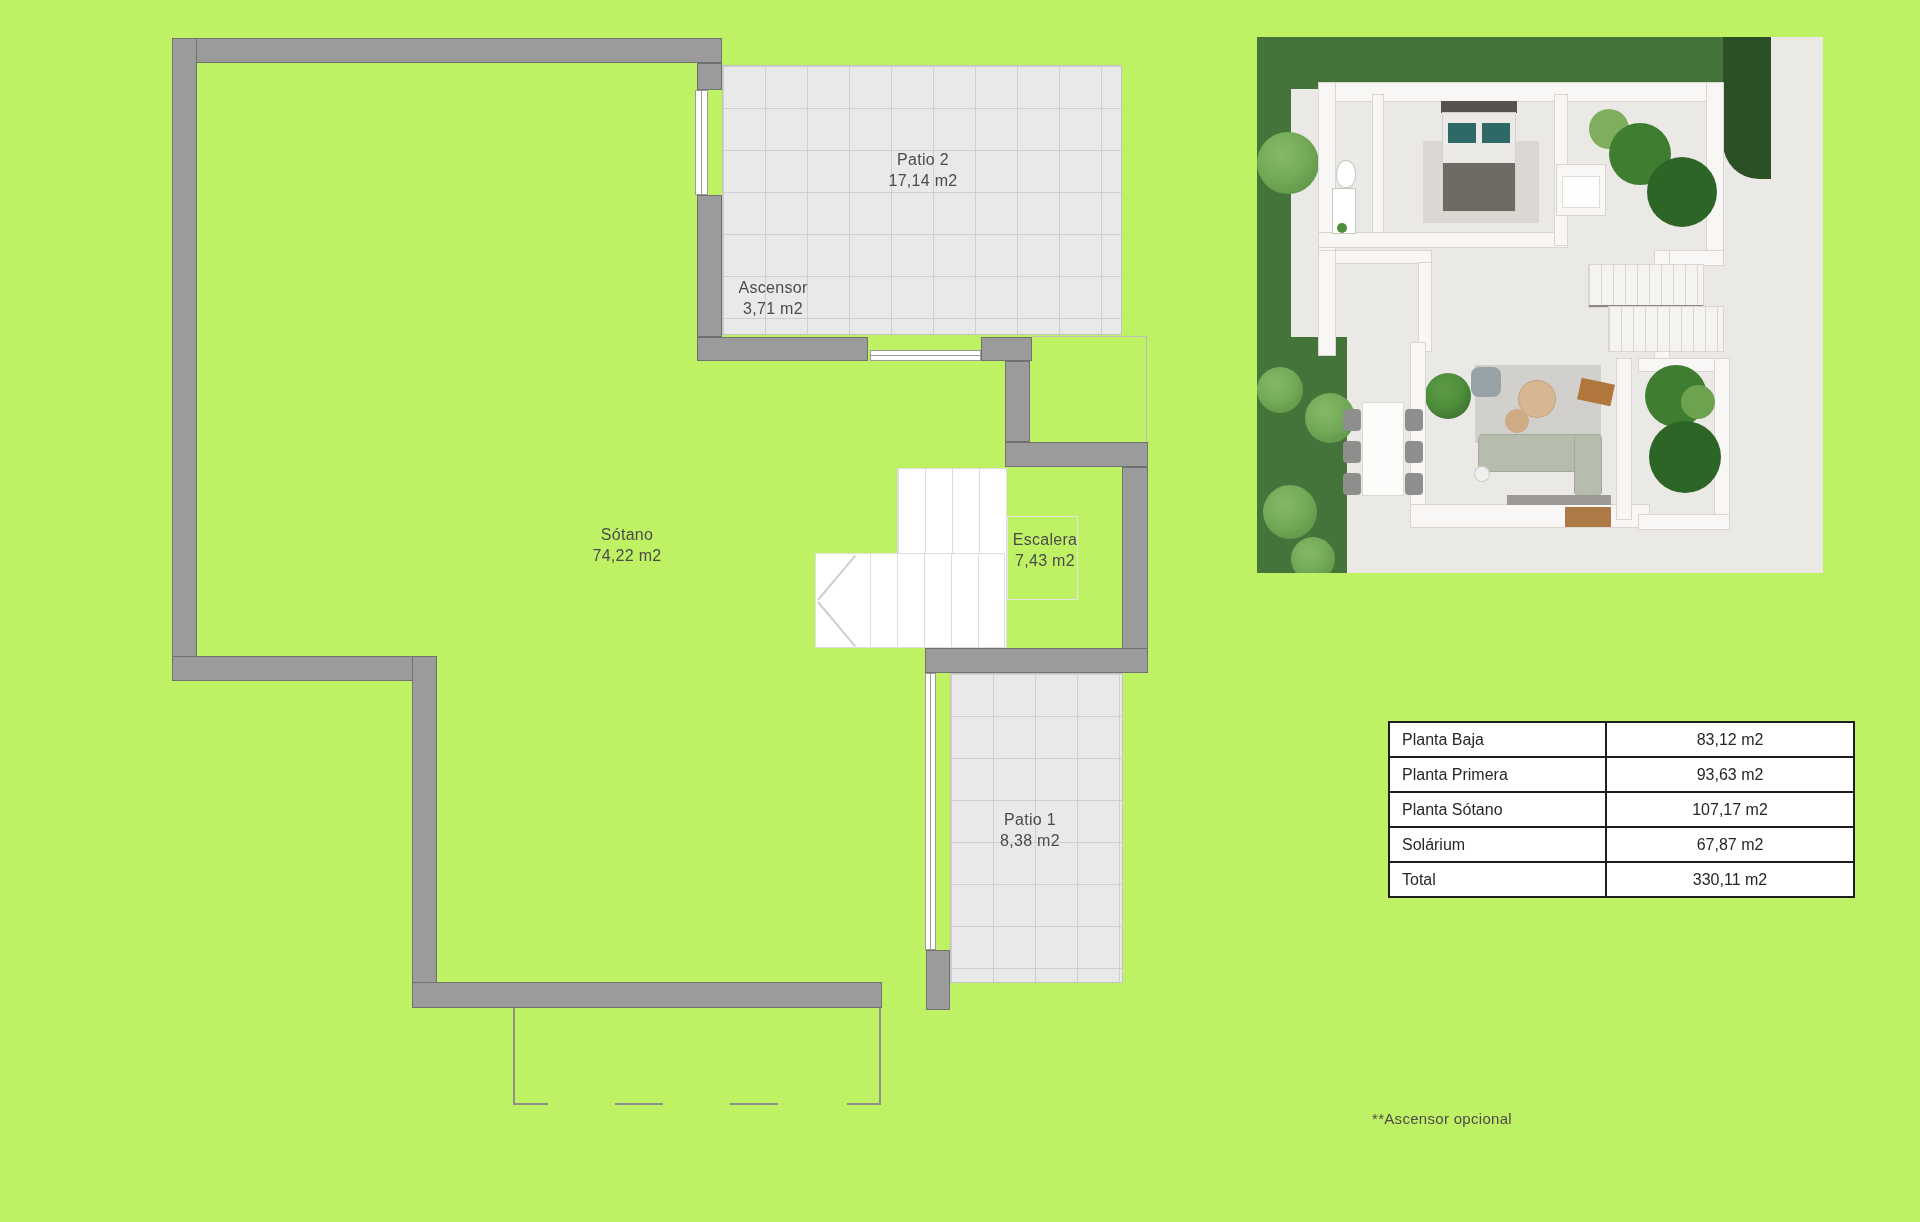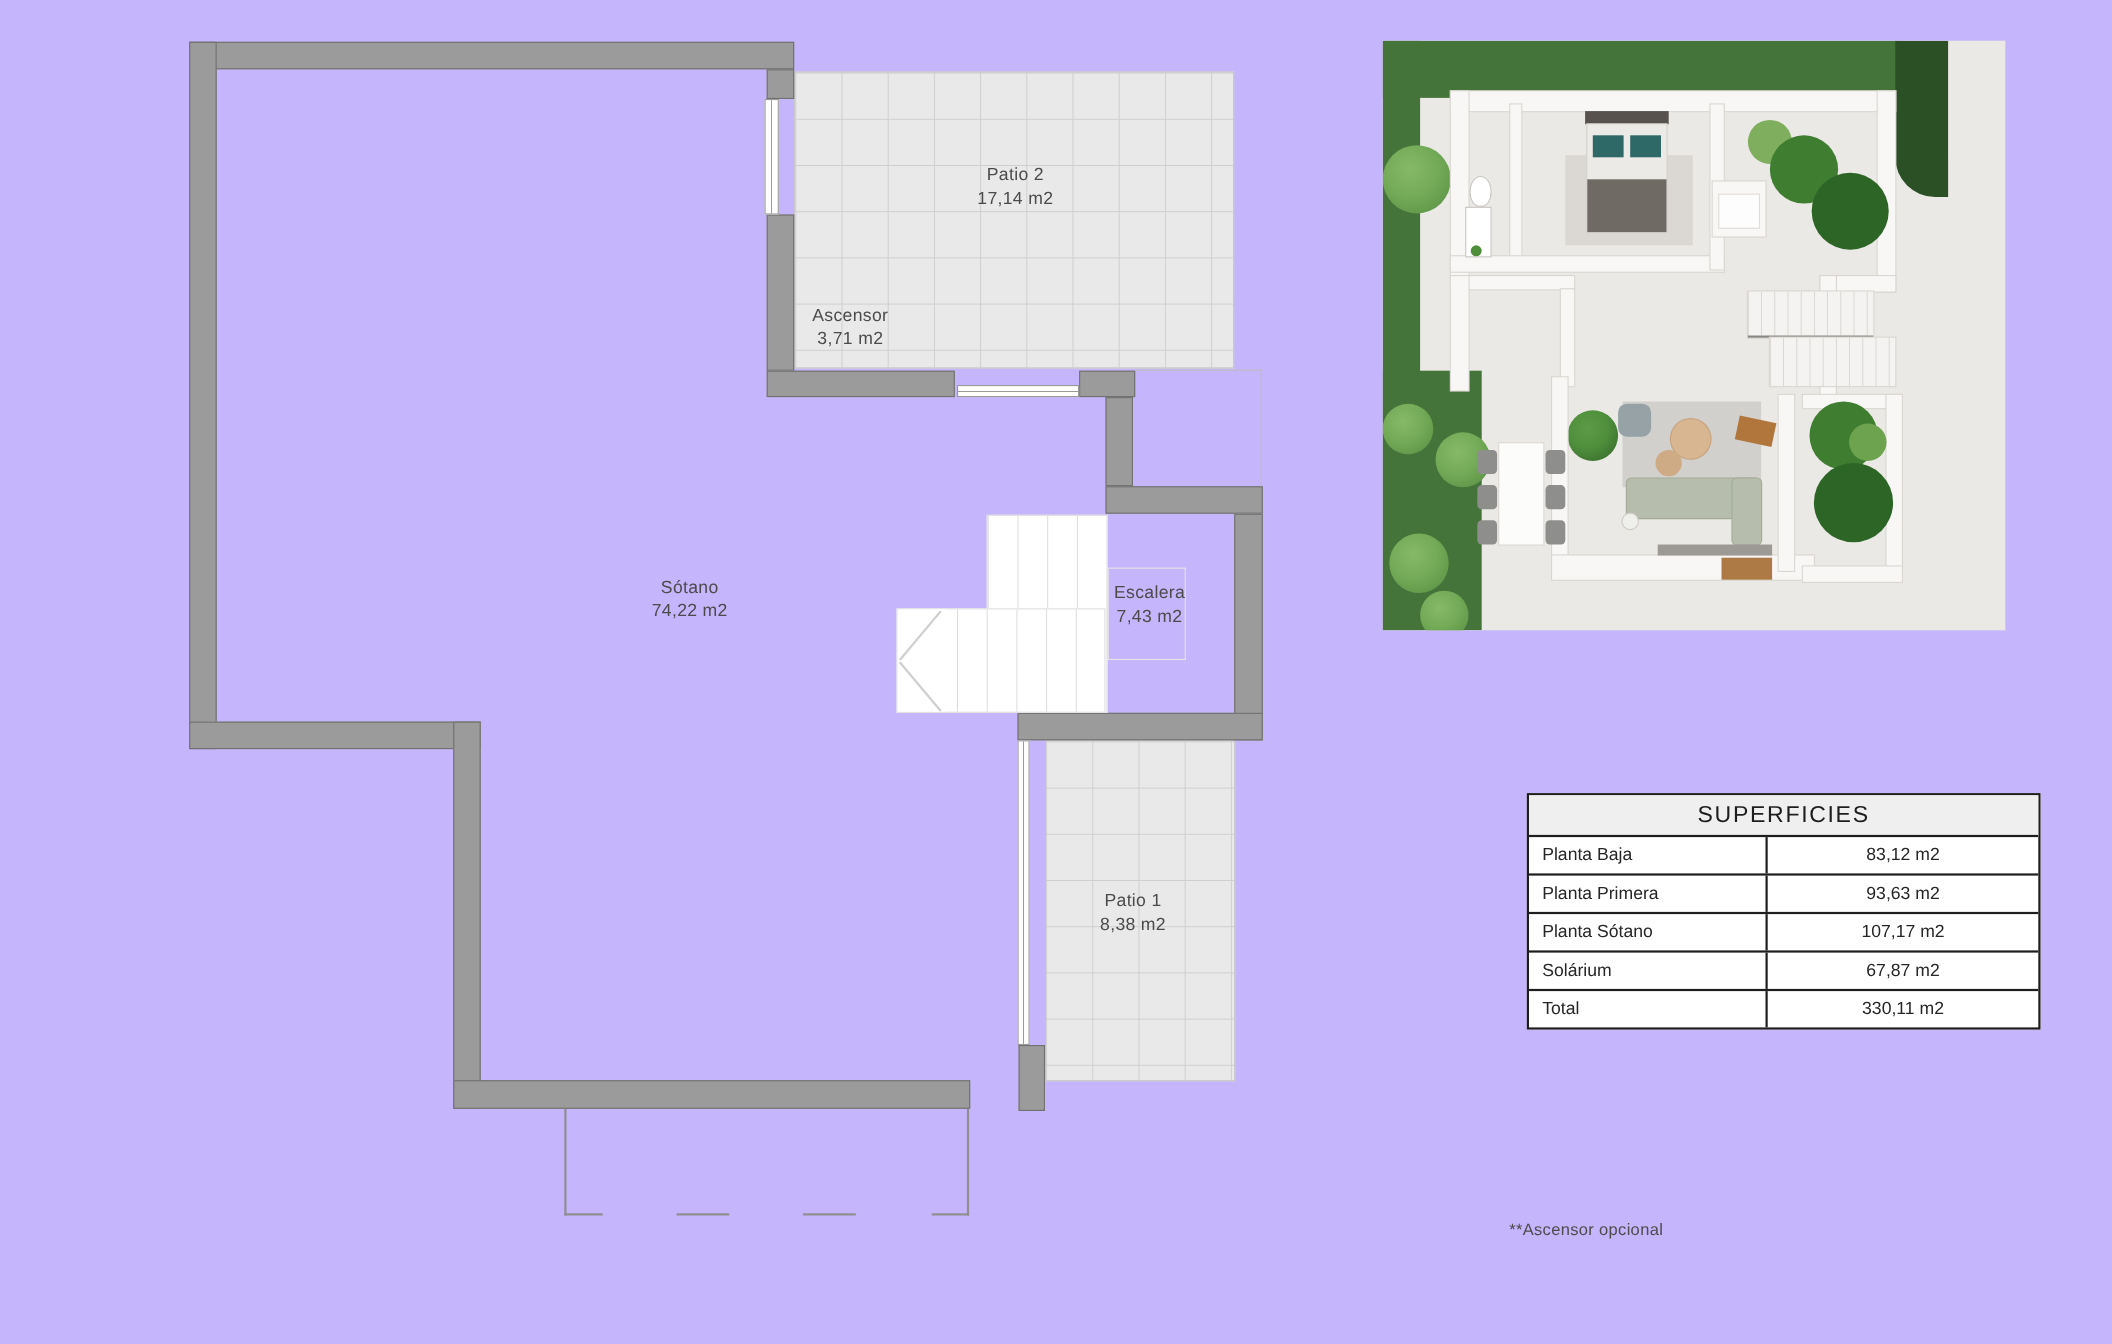--- a/index.html
+++ b/index.html
@@ -1,16 +1,16 @@
 <!DOCTYPE html>
 <html><head>
 <meta charset="utf-8">
 <style>
   html,body{margin:0;padding:0;background:#ffffff;}
-  .page{position:relative;width:1920px;height:1222px;background:#c4b5fd;overflow:hidden;
+  .page{position:relative;width:1920px;height:1222px;background:#bef264;overflow:hidden;
         font-family:"Liberation Sans", sans-serif;}
 
   
   .wall{position:absolute;background:#9b9b9b;border:1px solid #717171;box-sizing:border-box;}
   .grid{position:absolute;background-color:#e9e9e9;
         background-image:linear-gradient(#cfcfcf 1px, transparent 1px),
                          linear-gradient(90deg,#cfcfcf 1px, transparent 1px);
         background-size:42px 42px;border:1px solid #c3c3c3;box-sizing:border-box;}
   .win-v{position:absolute;background:#ffffff;border:1px solid #9a9a9a;box-sizing:border-box;
          background-image:linear-gradient(90deg,transparent 45%,#9a9a9a 45%,#9a9a9a 55%,transparent 55%);}
@@ -188,21 +188,20 @@
     <div class="chair" style="left:148px;top:372px;width:18px;height:22px;"></div>
     <div class="chair" style="left:148px;top:404px;width:18px;height:22px;"></div>
     <div class="chair" style="left:148px;top:436px;width:18px;height:22px;"></div>
 
     <div class="plant" style="left:388px;top:328px;width:62px;height:62px;background:#3f7d31;"></div>
     <div class="plant" style="left:392px;top:384px;width:72px;height:72px;background:#2d6527;"></div>
     <div class="plant" style="left:424px;top:348px;width:34px;height:34px;background:#6da24f;"></div>
   </section>
 
   <section class="stable">
-    <div class="st-head">SUPERFICIES</div>
     <div class="st-row">
       <div class="st-label">Planta Baja</div>
       <div class="st-value">83,12 m2</div>
     </div>
     <div class="st-row">
       <div class="st-label">Planta Primera</div>
       <div class="st-value">93,63 m2</div>
     </div>
     <div class="st-row">
       <div class="st-label">Planta Sótano</div>

